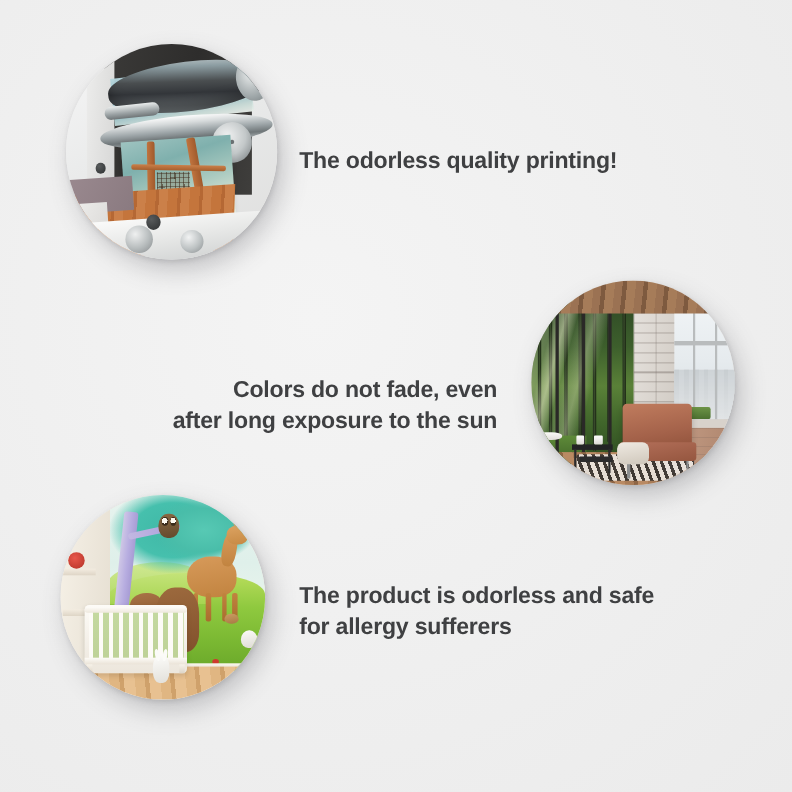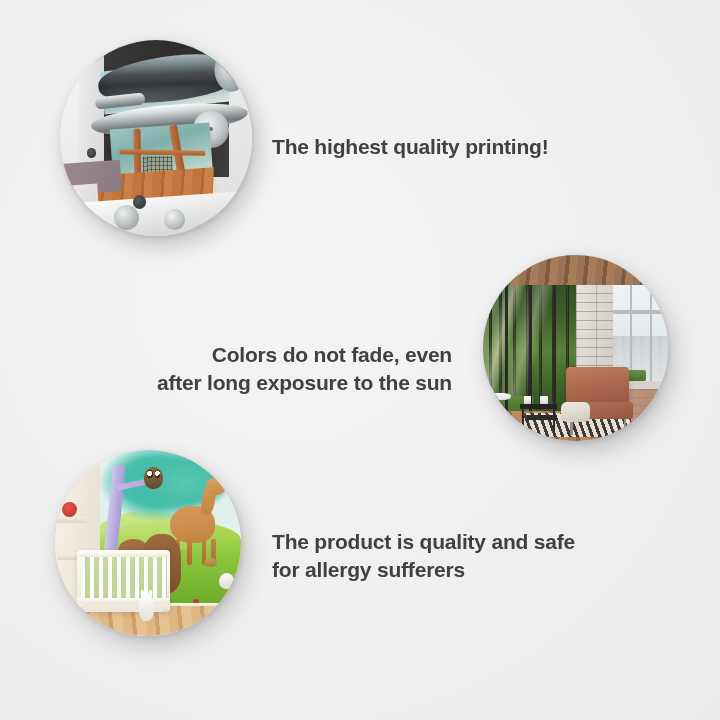--- a/index.html
+++ b/index.html
@@ -486,21 +486,21 @@
         <div class="p1-deckboard"></div>
         <div class="p1-deck-edge"></div>
         <div class="p1-base"></div>
         <div class="p1-knob k1"></div>
         <div class="p1-knob k2"></div>
         <div class="p1-wheel"></div>
         <div class="p1-wheel2"></div>
       </div>
     </div>
 
-    <div class="caption left" style="left:272px; top:133px; width:300px;">The highest quality printing!</div>
+    <div class="caption left" style="left:272px; top:133px; width:300px;">The odorless quality printing!</div>
   </div>
 
   <div class="feature">
 
     <div class="medallion" style="left:483px; top:255px; width:185px; height:186px;">
       <div class="photo">
         <div class="p2-bg"></div>
         <div class="p2-forest">
           <div class="p2-trunk" style="left:6%;"></div>
           <div class="p2-trunk" style="left:17%; height:88%;"></div>
@@ -596,17 +596,17 @@
           <div class="p3-crib-leg" style="left:2%;"></div>
           <div class="p3-crib-leg" style="left:92%;"></div>
         </div>
 
         <div class="p3-rabbit"></div>
         <div class="p3-rabbit-ear" style="left:46%; top:75%; transform:rotate(-12deg);"></div>
         <div class="p3-rabbit-ear" style="left:50%; top:75%; transform:rotate(10deg);"></div>
       </div>
     </div>
 
-    <div class="caption left" style="left:272px; top:528px; width:330px;">The product is quality and safe
+    <div class="caption left" style="left:272px; top:528px; width:330px;">The product is odorless and safe
  for allergy sufferers</div>
   </div>
 
 </div>
 
 </body></html>

